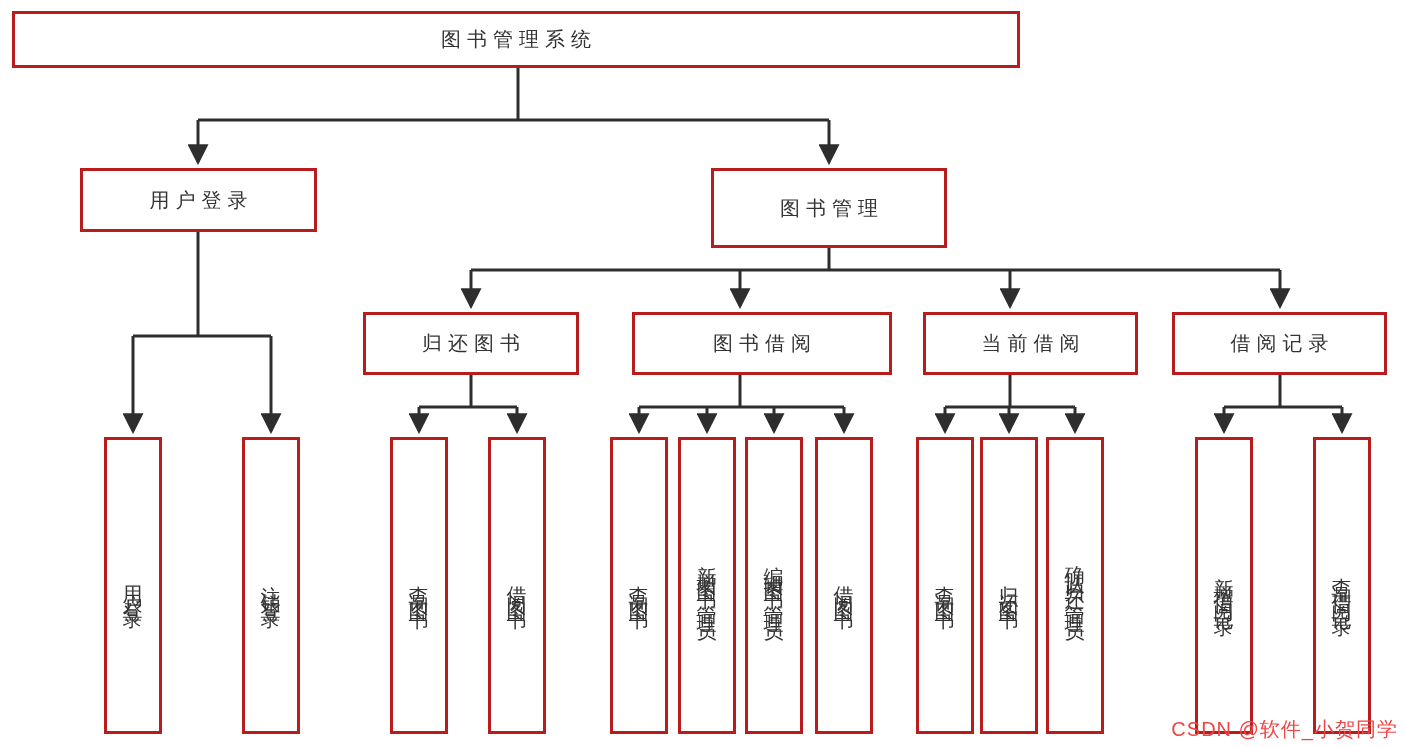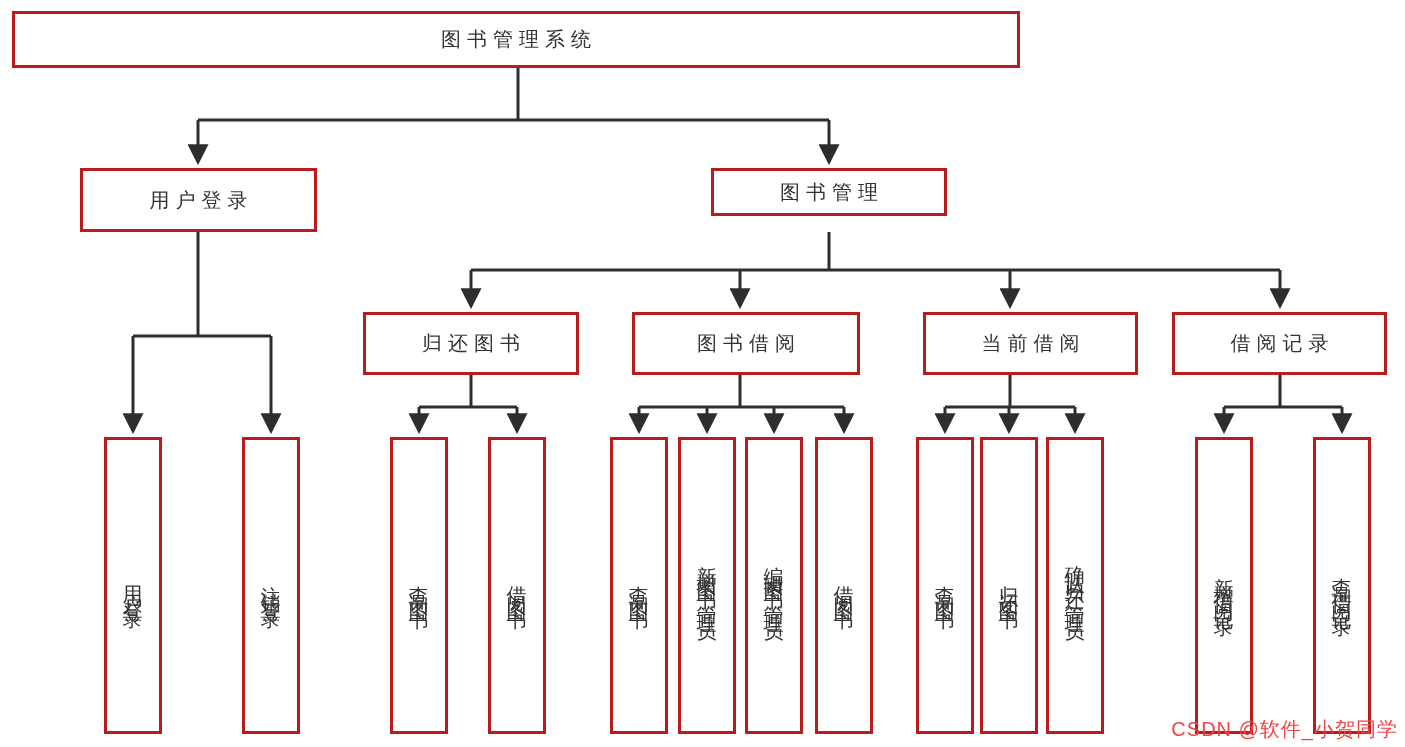--- a/index.html
+++ b/index.html
@@ -109,28 +109,28 @@
     </g>
   </svg>
 
   <div class="box" style="left:12px; top:11px; width:1008px; height:57px;">
     <span class="hlabel">图书管理系统</span>
   </div>
 
   <div class="box" style="left:80px; top:168px; width:237px; height:64px;">
     <span class="hlabel">用户登录</span>
   </div>
-  <div class="box" style="left:711px; top:168px; width:236px; height:48px;">
+  <div class="box" style="left:711px; top:168px; width:236px; height:80px;">
     <span class="hlabel">图书管理</span>
   </div>
 
   <div class="box" style="left:363px; top:312px; width:216px; height:63px;">
     <span class="hlabel">归还图书</span>
   </div>
-  <div class="box" style="left:632px; top:312px; width:228px; height:63px;text-align:center;">
+  <div class="box" style="left:632px; top:312px; width:260px; height:63px;text-align:center;">
     <span class="hlabel">图书借阅</span>
   </div>
   <div class="box" style="left:903px; top:312px; width:215px; height:63px;margin-left:20px;">
     <span class="hlabel">当前借阅</span>
   </div>
   <div class="box" style="left:1172px; top:312px; width:215px; height:63px;">
     <span class="hlabel">借阅记录</span>
   </div>
 
   <div class="box leaf" style="left:104px;">

